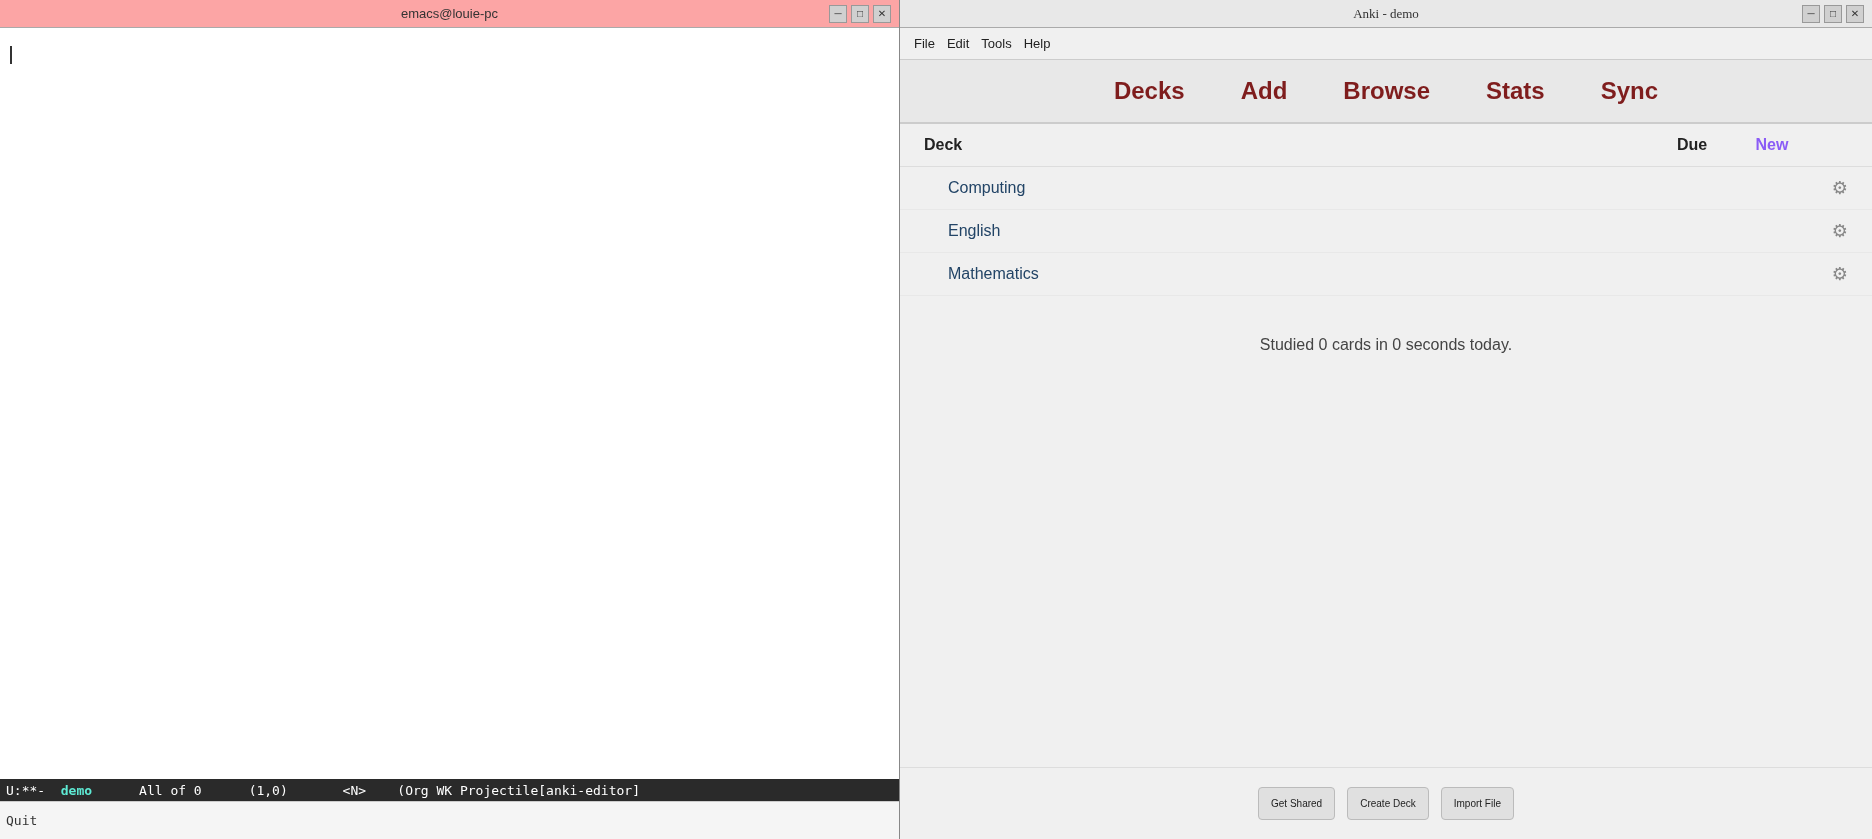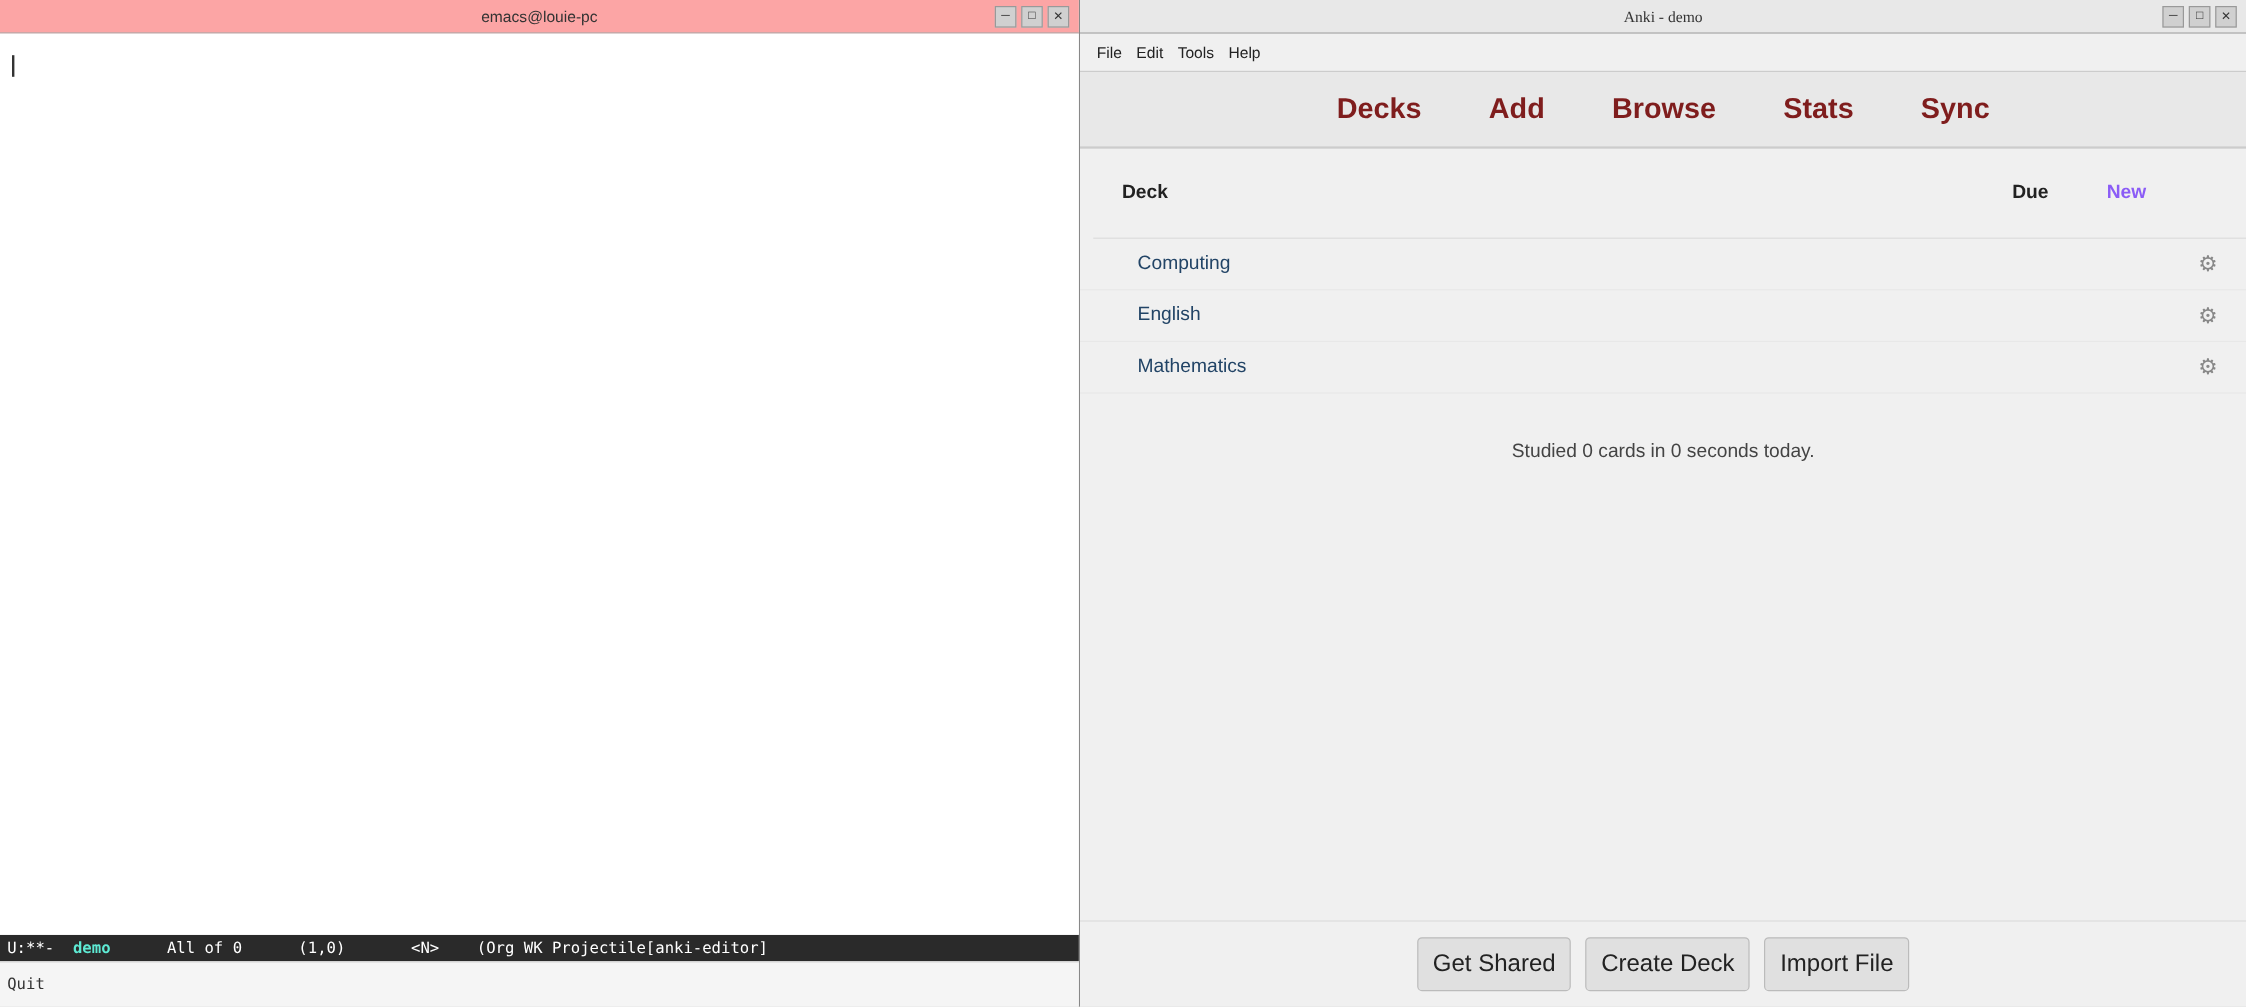--- a/index.html
+++ b/index.html
@@ -184,23 +184,22 @@
       background: #f0f0f0;
       display: flex;
       flex-direction: column;
       overflow: hidden;
     }
 
     
     #deck-header {
       display: flex;
       align-items: center;
-      padding: 28px 24px;
+      padding: 12px 24px;
       border-bottom: 1px solid #ddd;
-      margin-left: 11px;
     }
     #deck-header-name {
       font-size: 16px;
       font-weight: bold;
       color: #222;
       flex: 1;
     }
     #deck-header-due {
       font-size: 16px;
       font-weight: bold;
@@ -266,21 +265,21 @@
       height: 72px;
       background: #f0f0f0;
       border-top: 1px solid #ddd;
       display: flex;
       align-items: center;
       justify-content: center;
       gap: 12px;
     }
     .footer-btn {
       padding: 10px 12px;
-      font-size: 20px;
+      font-size: 10px;
       background: #e0e0e0;
       border: 1px solid #bbb;
       border-radius: 4px;
       cursor: pointer;
       color: #222;
     }
   </style>
 </head>
 <body>
 

